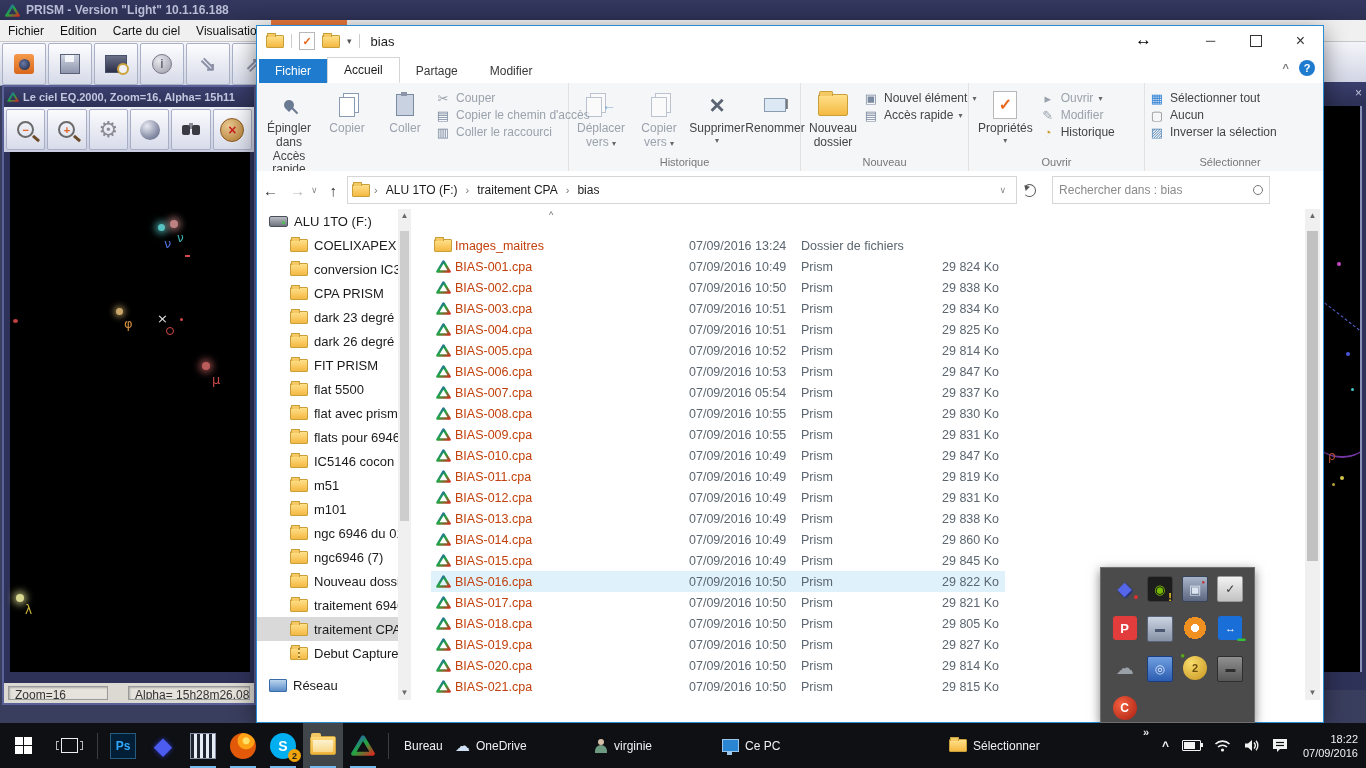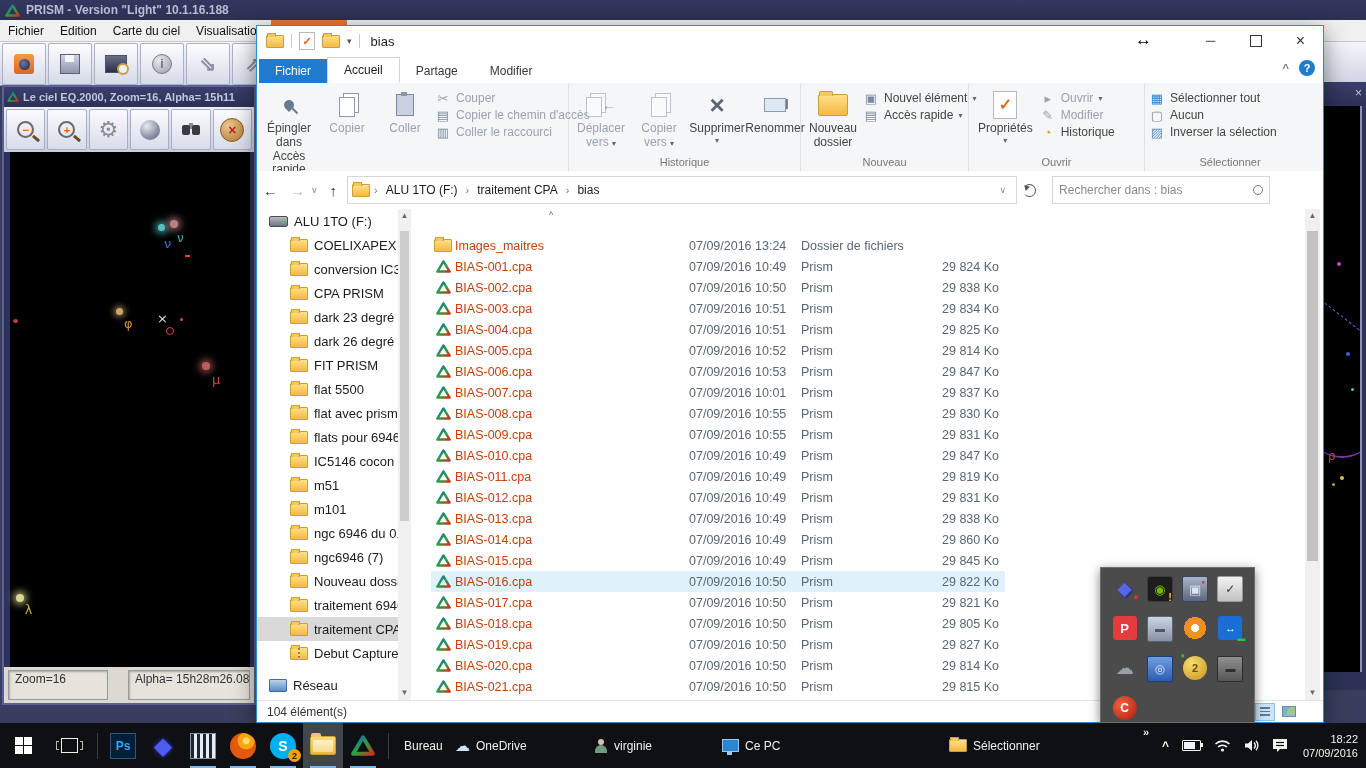--- a/index.html
+++ b/index.html
@@ -31,21 +31,21 @@
   .sky-tools{height:45px;background:linear-gradient(#eceef6,#c9cddf);display:flex;gap:2px;padding:2px;box-sizing:border-box}
   .stool{width:40px;height:39px;background:linear-gradient(#fbfbfe,#d8dcea);border:1px solid #a8aec6;border-radius:2px;display:flex;align-items:center;justify-content:center;position:relative}
   .mag{width:13px;height:13px;border:2px solid #6a6a6a;border-radius:50%;position:relative;display:flex;align-items:center;justify-content:center;color:#e06020;font-weight:bold;font-size:11px;line-height:0}
   .mag:after{content:"";position:absolute;width:8px;height:3px;background:#6b4a28;right:-8px;bottom:-4px;transform:rotate(40deg)}
   .gear-ic{color:#8a8a92;font-size:22px}
   .globe-ic{width:20px;height:20px;border-radius:50%;background:radial-gradient(circle at 35% 30%,#e8eaf2,#8a90a8 60%,#5a607a)}
   .bino-ic{width:8px;height:10px;background:#3a3a42;border-radius:2px;box-shadow:10px 0 #3a3a42,5px -4px 0 -2px #8a8a96;position:relative;left:-5px}
   .noent-ic{width:22px;height:22px;border-radius:50%;background:radial-gradient(circle at 35% 30%,#e8c890,#b07830);border:1px solid #8a5a20;color:#c82020;font-weight:bold;font-size:14px;display:flex;align-items:center;justify-content:center}
   .sky-canvas{position:absolute;left:6px;top:65px;width:240px;height:520px;background:#000}
   .star{position:absolute;line-height:1;font-family:"DejaVu Sans",sans-serif}
-  .sky-status{position:absolute;left:0;bottom:0;width:100%;height:36px;background:#dcd9d2;display:flex;gap:20px;padding:3px 4px;box-sizing:border-box}
+  .sky-status{position:absolute;left:0;bottom:0;width:100%;height:20px;background:#dcd9d2;display:flex;gap:20px;padding:3px 4px;box-sizing:border-box}
   .sky-status div{border:1px solid #9a9a9a;box-shadow:inset 1px 1px 2px rgba(0,0,0,.25);background:#e6e3dc;font-size:12px;color:#333;padding:1px 6px;white-space:nowrap;overflow:hidden}
   .scell1{width:86px}.scell2{flex:1}
 
   
   .strip-win{position:absolute;left:1322px;top:82px;width:44px;height:608px;background:#2e3258;border-left:2px solid #5a6098}
   .strip-tb{height:22px;background:linear-gradient(#3a3f6e,#2d3156);display:flex;align-items:center;justify-content:flex-end;padding-right:6px;color:#c2c6de;font-size:12px}
   .strip-cv{position:absolute;left:0;top:24px;width:36px;height:566px;background:#000;border-right:2px solid #8890b8;overflow:hidden}
 
   
   .explorer{position:absolute;left:256px;top:25px;width:1068px;height:698px;background:#fff;border:1px solid #2a8dd4;box-sizing:border-box;box-shadow:0 6px 22px rgba(0,0,0,.45)}
@@ -758,21 +758,21 @@
         </div>
 
         <div class="frow">
           <span class="fic">
 
             <svg class="ptri hide show" viewBox="0 0 20 18">
               <path d="M10 2 L18.5 16 L1.5 16 Z"></path>
             </svg>
           </span>
           <span class="fname">BIAS-007.cpa</span>
-          <span class="fdate">07/09/2016 10:01</span>
+          <span class="fdate">07/09/2016 05:54</span>
           <span class="ftype">Prism</span>
           <span class="fsize">29 837 Ko</span>
         </div>
 
         <div class="frow">
           <span class="fic">
 
             <svg class="ptri hide show" viewBox="0 0 20 18">
               <path d="M10 2 L18.5 16 L1.5 16 Z"></path>
             </svg>
@@ -951,31 +951,20 @@
           <span class="ftype">Prism</span>
           <span class="fsize">29 815 Ko</span>
         </div>
       </div>
     <div class="fl-scroll">
       <span class="scroll-arr" style="top:0;width:15px">▲</span>
       <div class="fl-thumb"></div>
       <span class="scroll-arr" style="bottom:0;width:15px">▼</span>
     </div>
 
-    <div class="x-status">
-      <span>104 élément(s)</span>
-      <div class="view-btns">
-        <div class="vbtn on">
-            <span class="v-list"></span>
-          </div>
-        <div class="vbtn">
-            <span class="v-thumb"></span>
-          </div>
-      </div>
-    </div>
   </div>
 
   <div class="tray-panel">
 
       <div class="ticon">
         <span class="tglyph" style="color:#5566e8;font-size:19px;text-shadow:1px 1px 2px #1a2a80">◆</span>
         <span class="tbadge" style="color:#e03030;right:-2px;bottom:-2px;font-size:9px">●</span>
       </div>
 
       <div class="ticon" style="background:#1d1d1d;border:1px solid #3c3c3c;border-radius:3px">

